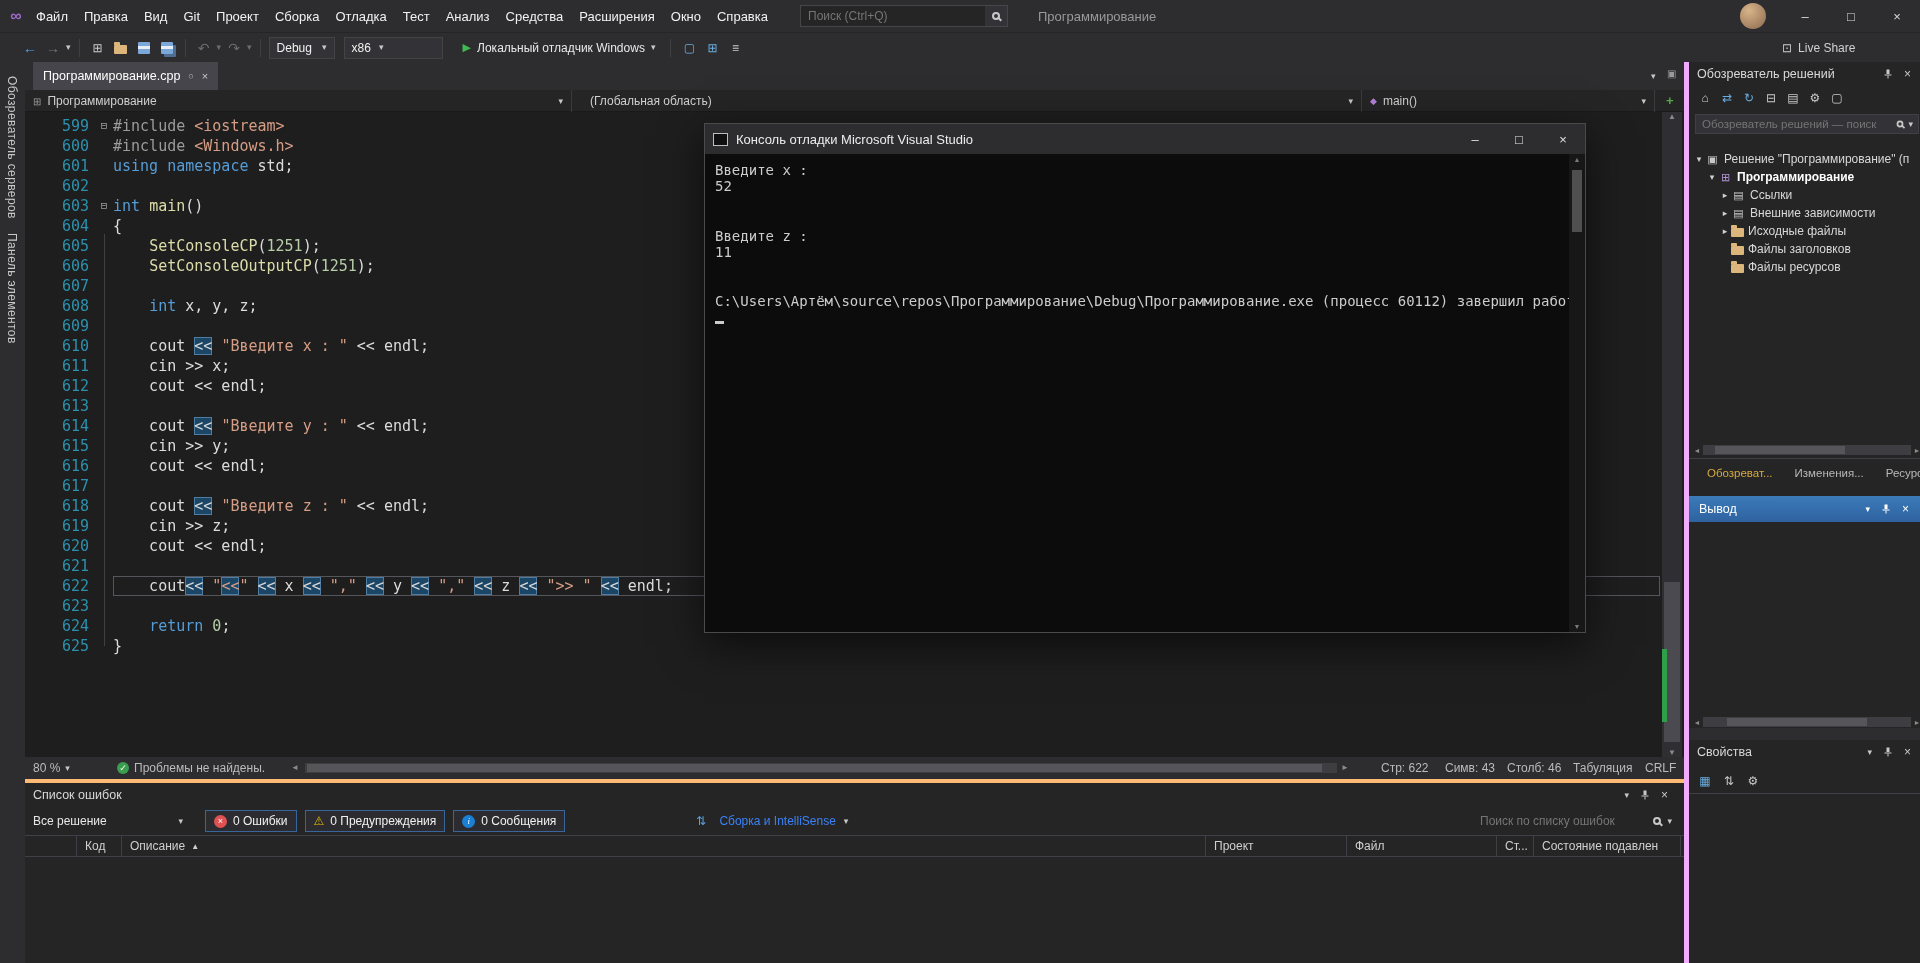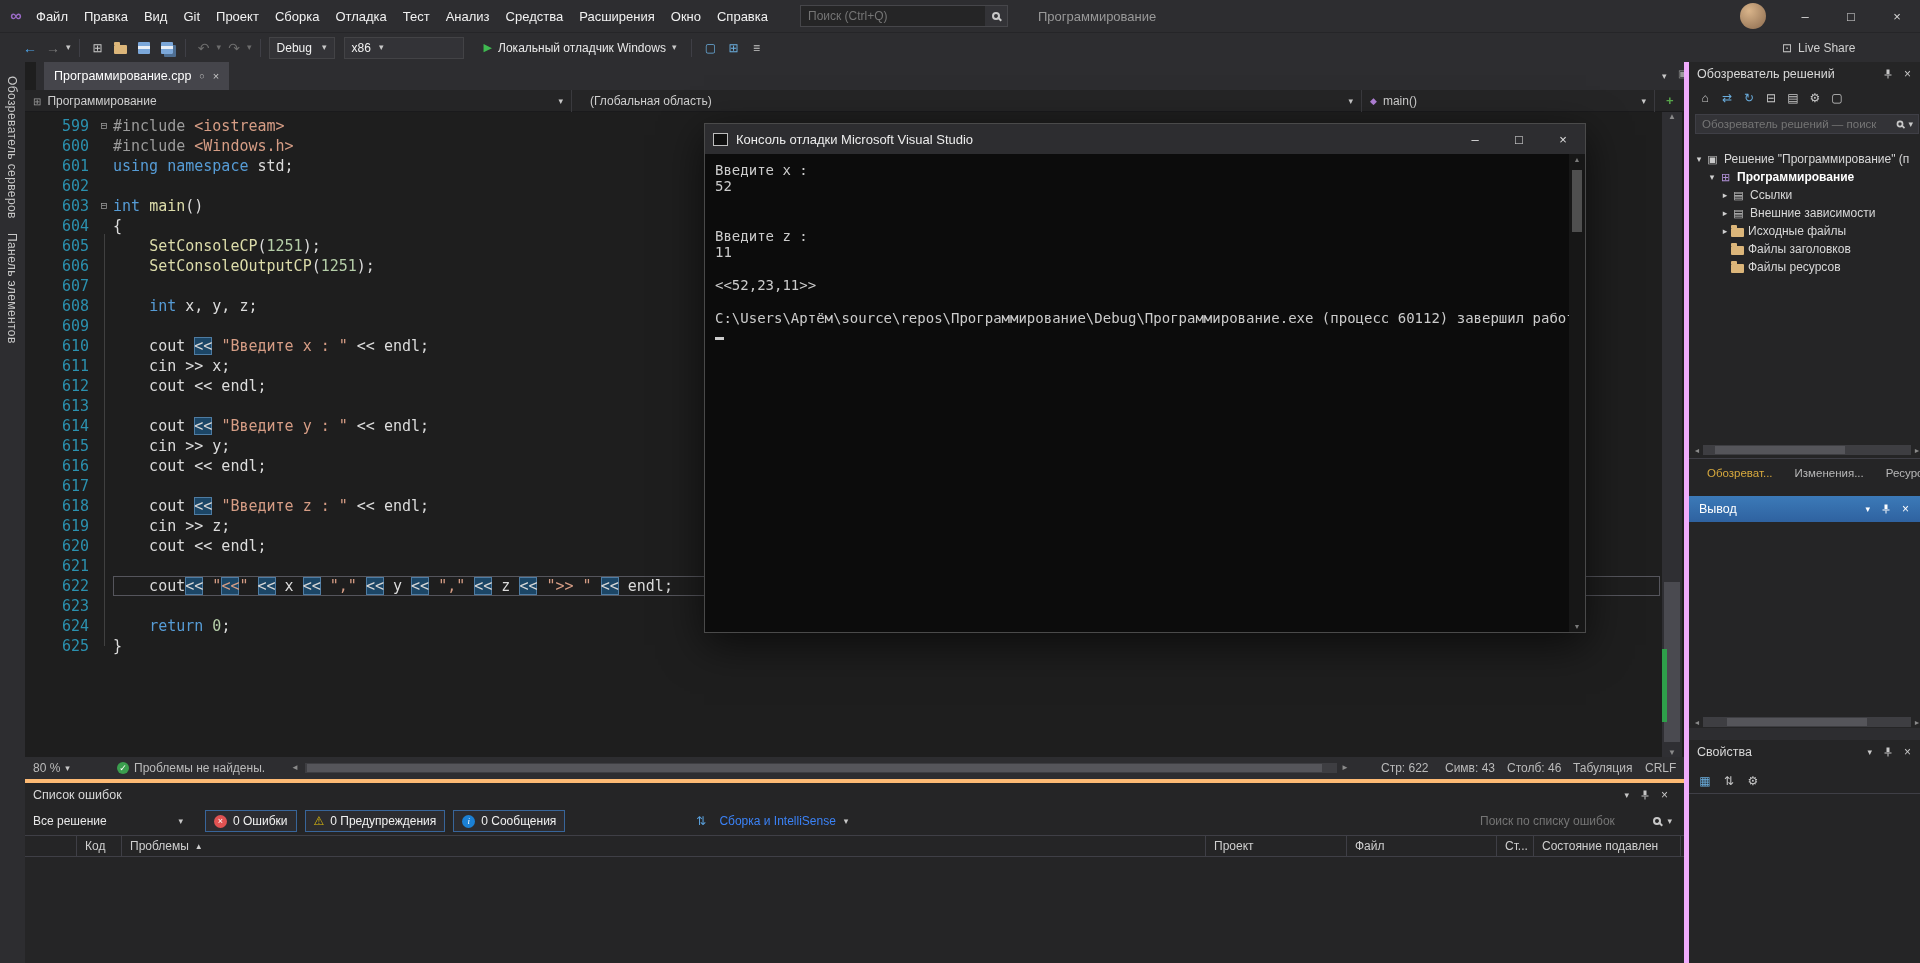--- a/index.html
+++ b/index.html
@@ -24,21 +24,21 @@
 .combo{height:22px;background:#333337;border:1px solid #434346;display:flex;align-items:center;gap:8px;padding:0 7px;font-size:12px;color:#f1f1f1}
 .runbtn{height:22px;display:flex;align-items:center;gap:6px;padding:0 7px;font-size:12px;color:#e8e8e8}
 .floppy{width:12px;height:12px;border-radius:1px;background:linear-gradient(#7ba7d9 35%,#e8eef6 35% 60%,#7ba7d9 60%)}
 .folder-glyph{width:13px;height:9px;background:#dcb67a;border-radius:1px;position:relative;margin-top:3px}
 .folder-glyph::before{content:"";position:absolute;top:-3px;left:0;width:6px;height:3px;background:#dcb67a;border-radius:1px 1px 0 0}
 
 #activitybar{left:0;top:62px;width:25px;height:901px;background:#2d2d30}
 .vtab{writing-mode:vertical-rl;font-size:12px;color:#c8c8c8;margin:14px 0 0 5px;letter-spacing:.4px}
 
 #center{left:25px;top:62px;width:1659px;height:901px;background:#1e1e1e}
-#tabrow{left:11px;top:0;width:1659px;height:28px;background:#2d2d30}
+#tabrow{left:0;top:0;width:1659px;height:28px;background:#2d2d30}
 .doc-tab{height:28px;background:#45454b;display:inline-flex;align-items:center;gap:8px;padding:0 10px;font-size:12.5px;color:#fff}
 #breadcrumb{left:0;top:28px;width:1659px;height:22px;background:#252526;border-bottom:1px solid #1a1a1c}
 .bc-sec{position:absolute;top:0;height:22px;display:flex;align-items:center;font-size:12px;color:#cfcfcf;border-right:1px solid #3a3a3e;padding:0 8px;justify-content:space-between}
 #editor{left:0;top:50px;width:1659px;height:645px;background:#1e1e1e}
 #code-lines{position:absolute;left:0;top:4px;width:1635px}
 .code-line{display:flex;height:20px;font-family:"DejaVu Sans Mono","Liberation Mono",monospace;font-size:15px;line-height:20px}
 .ln{width:70px;text-align:right;padding-right:6px;color:#2b91af;flex:none}
 .fold{width:18px;text-align:center;color:#9b9b9b;font-size:11px;flex:none}
 .ct{flex:1;white-space:pre;color:#dcdcdc}
 .current .ct{box-shadow:inset 0 0 0 1px #55555c}
@@ -142,21 +142,21 @@
   <span class="sep"></span>
   <span class="icobtn" style="color:#6d6d6d;font-size:14px">↶</span>
   <span class="caret" style="color:#6d6d6d">▾</span>
   <span class="icobtn" style="color:#6d6d6d;font-size:14px">↷</span>
   <span class="caret" style="color:#6d6d6d">▾</span>
   <span class="sep"></span>
   <div class="combo" style="width:66px;justify-content:space-between">
     <span>Debug</span>
     <span class="caret">▾</span>
   </div>
-  <div class="combo" style="width:120px;margin-left:6px">
+  <div class="combo" style="width:99px;margin-left:6px">
     <span>x86</span>
     <span class="caret">▾</span>
   </div>
   <div class="runbtn" style="margin-left:10px">
     <span style="color:#3fb950;font-size:11px">▶</span>
     <span>Локальный отладчик Windows</span>
     <span class="caret">▾</span>
   </div>
   <span class="sep"></span>
   <span class="icobtn" style="color:#6aaddd">▢</span>
@@ -420,21 +420,21 @@
         <span class="caret">▾</span>
       </div>
     </div>
     <div class="flex" style="height:22px;border-top:1px solid #3f3f46;border-bottom:1px solid #3f3f46">
       <div class="elcol" style="width:52px"></div>
       <div id="el-cols" style="display:flex">
           <div class="elcol" style="width: 45px;">
             <span>Код</span>
           </div>
           <div class="elcol" style="width: 1084px;">
-            <span>Проблемы</span>
+            <span>Описание</span>
             <span style="font-size: 8px; margin-left: 6px;">▲</span>
           </div>
           <div class="elcol" style="width: 141px;">
             <span>Проект</span>
           </div>
           <div class="elcol" style="width: 150px;">
             <span>Файл</span>
           </div>
           <div class="elcol" style="width: 37px;">
             <span>Ст...</span>
@@ -592,21 +592,20 @@
     </span>
   </div>
   <div id="cbody">
       <div class="cline">Введите x :</div>
       <div class="cline">52</div>
       <div class="cline"></div>
       <div class="cline"></div>
       <div class="cline">Введите z :</div>
       <div class="cline">11</div>
       <div class="cline"></div>
-      <div class="cline">&lt;&lt;52,23,11&gt;&gt;</div>
       <div class="cline"></div>
       <div class="cline">C:\Users\Артём\source\repos\Программирование\Debug\Программирование.exe (процесс 60112) завершил работу с кодом 0.</div>
       <div class="cline"><span class="ccursor"></span></div>
     </div>
   <div id="cscroll">
     <span class="abs" style="left:0;top:2px;width:16px;text-align:center;font-size:7px;color:#7a7a7a">▲</span>
     <span class="abs" style="left:0;bottom:2px;width:16px;text-align:center;font-size:7px;color:#7a7a7a">▼</span>
     <div class="abs" style="left:3px;top:16px;width:10px;height:62px;background:#4f4f4f"></div>
   </div>
 </div>

